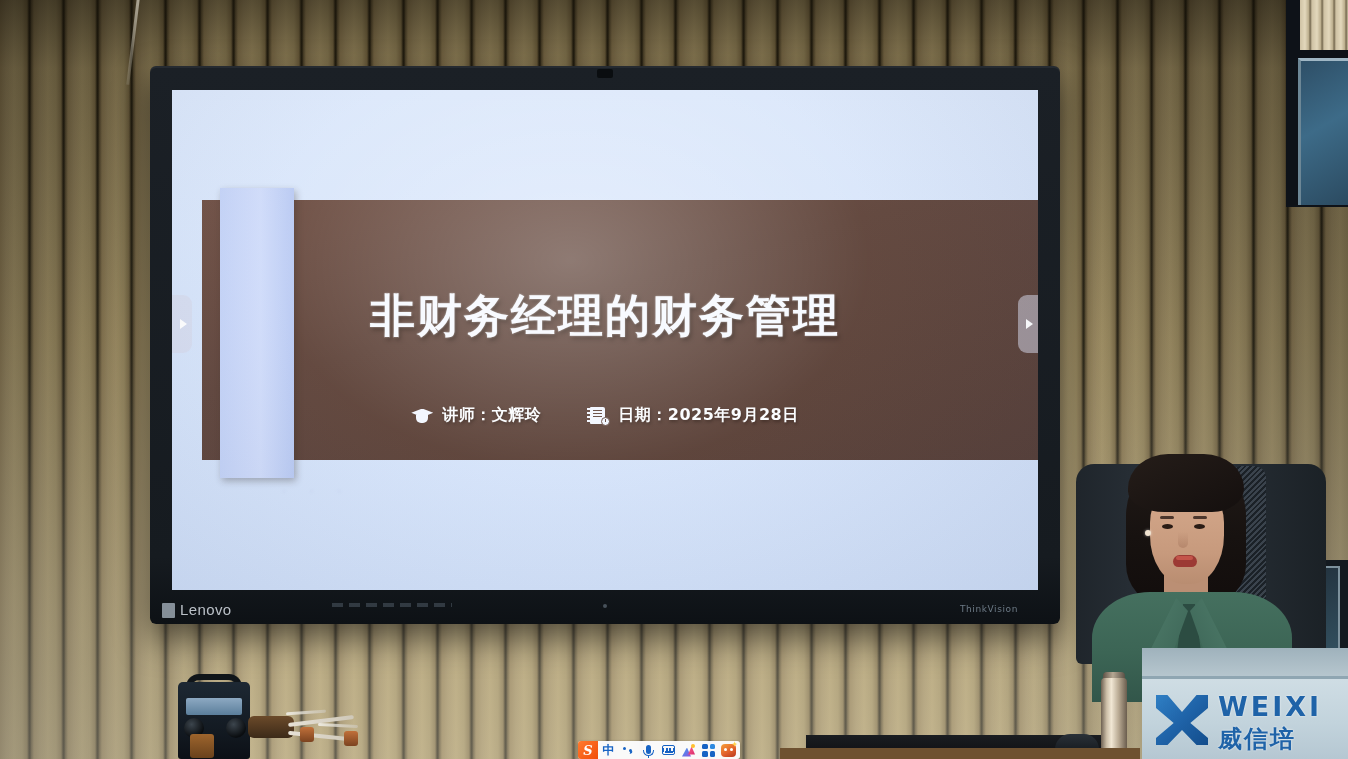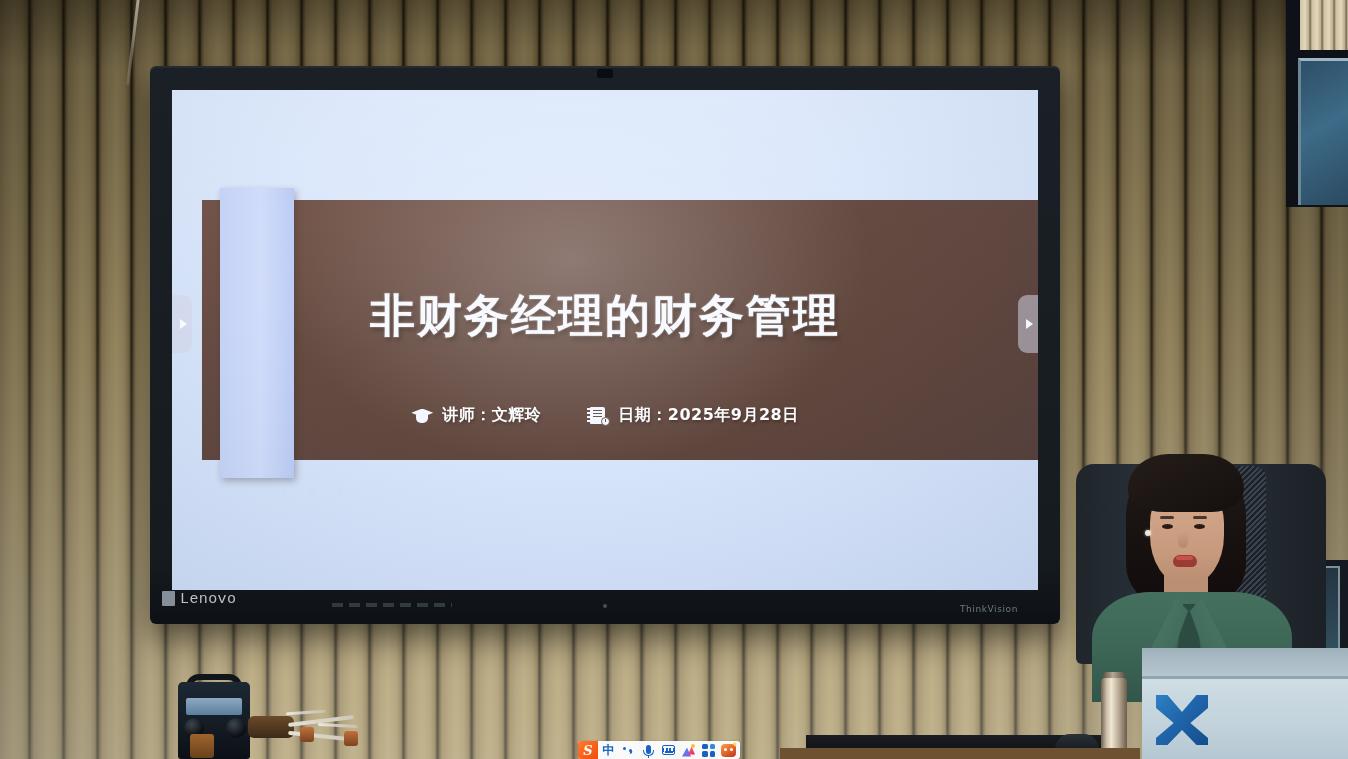--- a/index.html
+++ b/index.html
@@ -92,23 +92,23 @@
     box-shadow: 0 14px 34px rgba(0,0,0,0.55), 0 2px 0 rgba(255,255,255,0.05) inset;
   }
   #camera-notch {
     position: absolute;
     left: 50%; transform: translateX(-50%);
     top: 3px; width: 16px; height: 9px;
     background: #0a0d10;
     border-radius: 2px;
   }
   #brand-lenovo {
-    position: absolute; left: 12px; bottom: 16px;
+    position: absolute; left: 12px; bottom: 6px;
     color: #c9cfd6; font-size: 15px; letter-spacing: .4px;
-    font-family: Liberation Mono, monospace;
+    font-family: Liberation Sans, sans-serif;
     opacity: .92;
   }
   #brand-lenovo .lenovo-box {
     display: inline-block; width: 13px; height: 15px;
     background: #8f9aa4; margin-right: 5px;
     vertical-align: -3px; border-radius: 1px;
   }
   #brand-thinkvision {
     position: absolute; right: 42px; bottom: 10px;
     color: #6d7a86; font-size: 9px; letter-spacing: .6px;
@@ -682,20 +682,24 @@
   <div class="drone-prop" id="prop-1"></div>
   <div class="drone-prop" id="prop-2"></div>
   <div class="drone-motor" id="motor-1"></div>
   <div class="drone-motor" id="motor-2"></div>
 
   <div id="weixin-wall-top"></div>
   <div id="weixin-banner">
     <div id="weixin-mark">
       <span class="wx-x"></span>
     </div>
+    <div id="weixin-text">
+      <div id="weixin-en">WEIXI</div>
+      <div id="weixin-cn">威信培</div>
+    </div>
   </div>
 
   <div id="ime-bar">
     <div id="ime-logo">S</div>
     <div class="ime-btn">
       <span id="ime-zh">中</span>
     </div>
     <div class="ime-btn">
       <span class="punc-dot" id="punc-a"></span>
         <span class="punc-dot" id="punc-b"></span>

